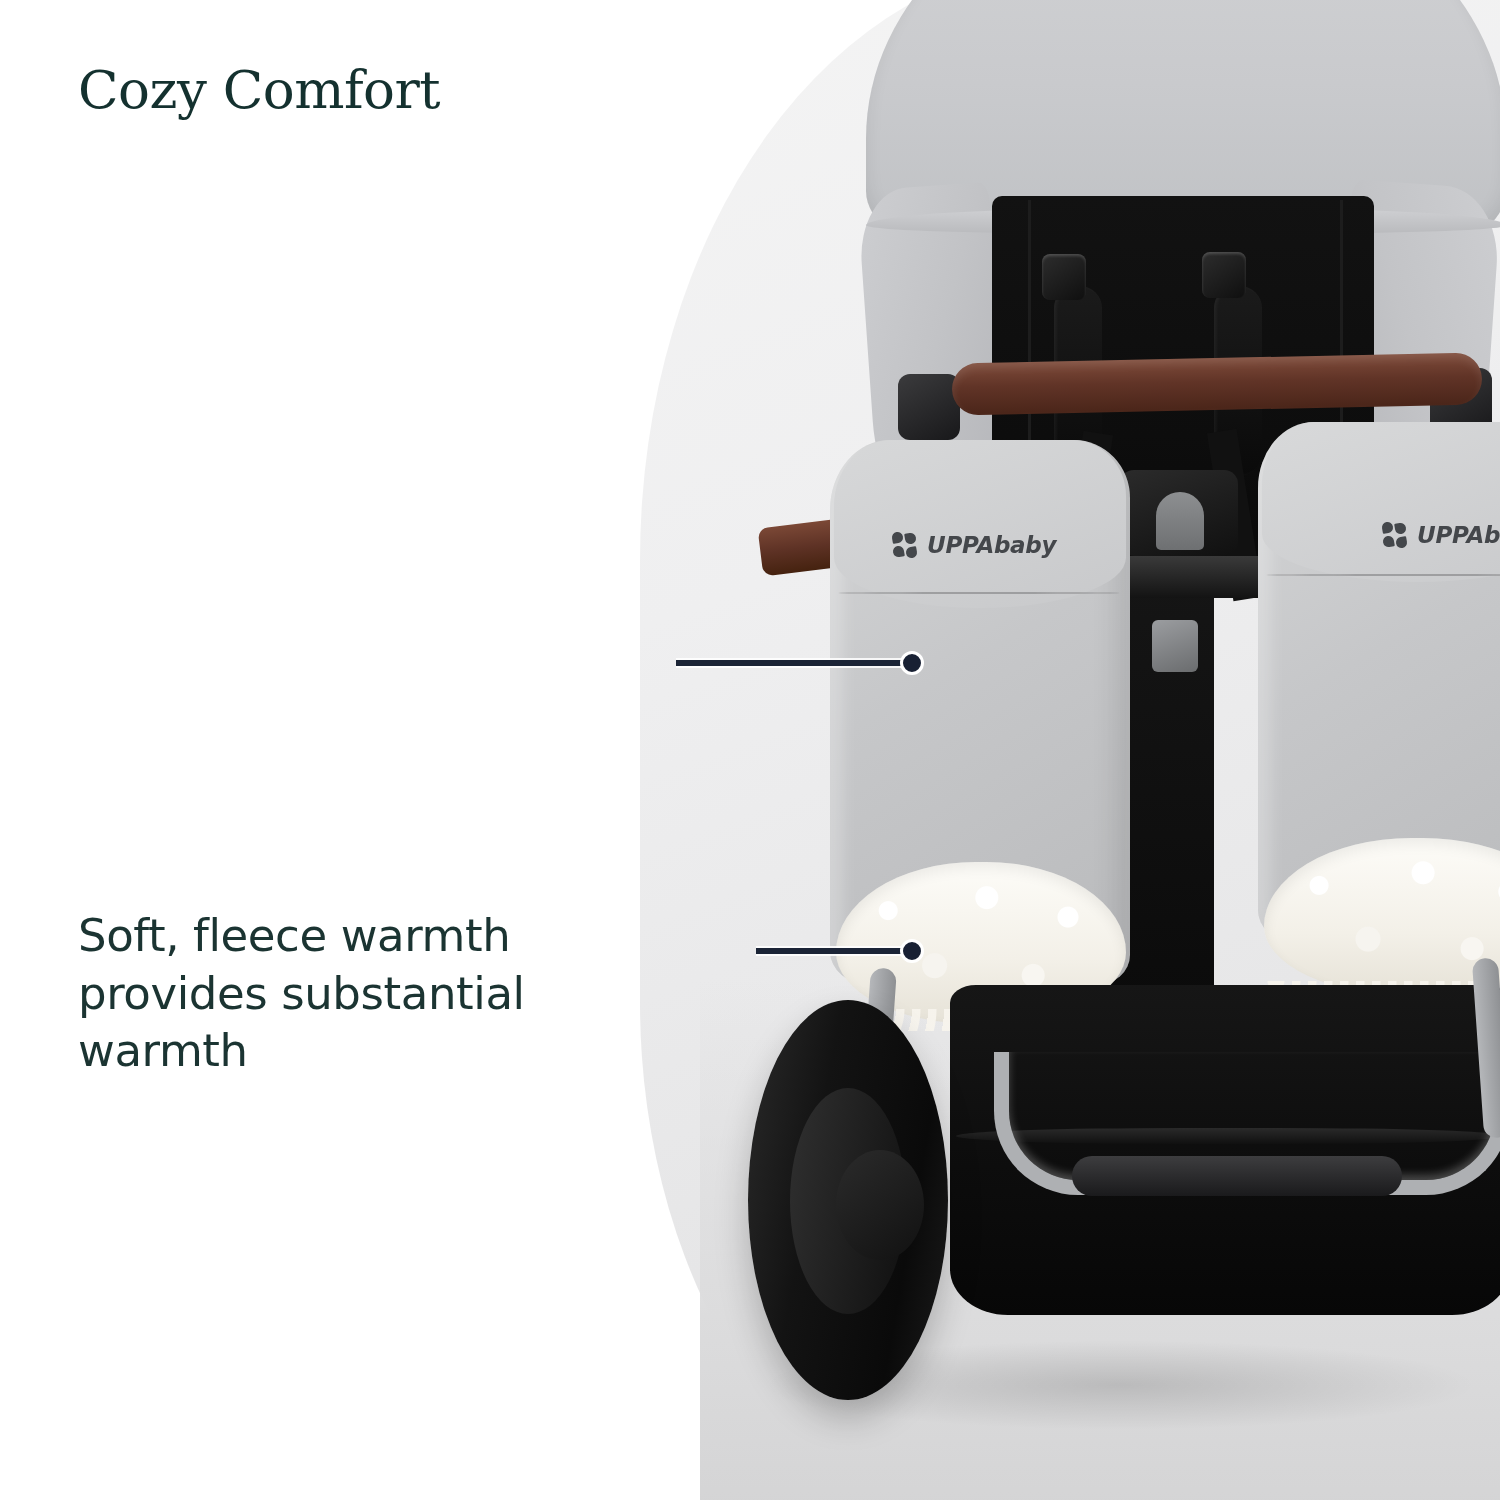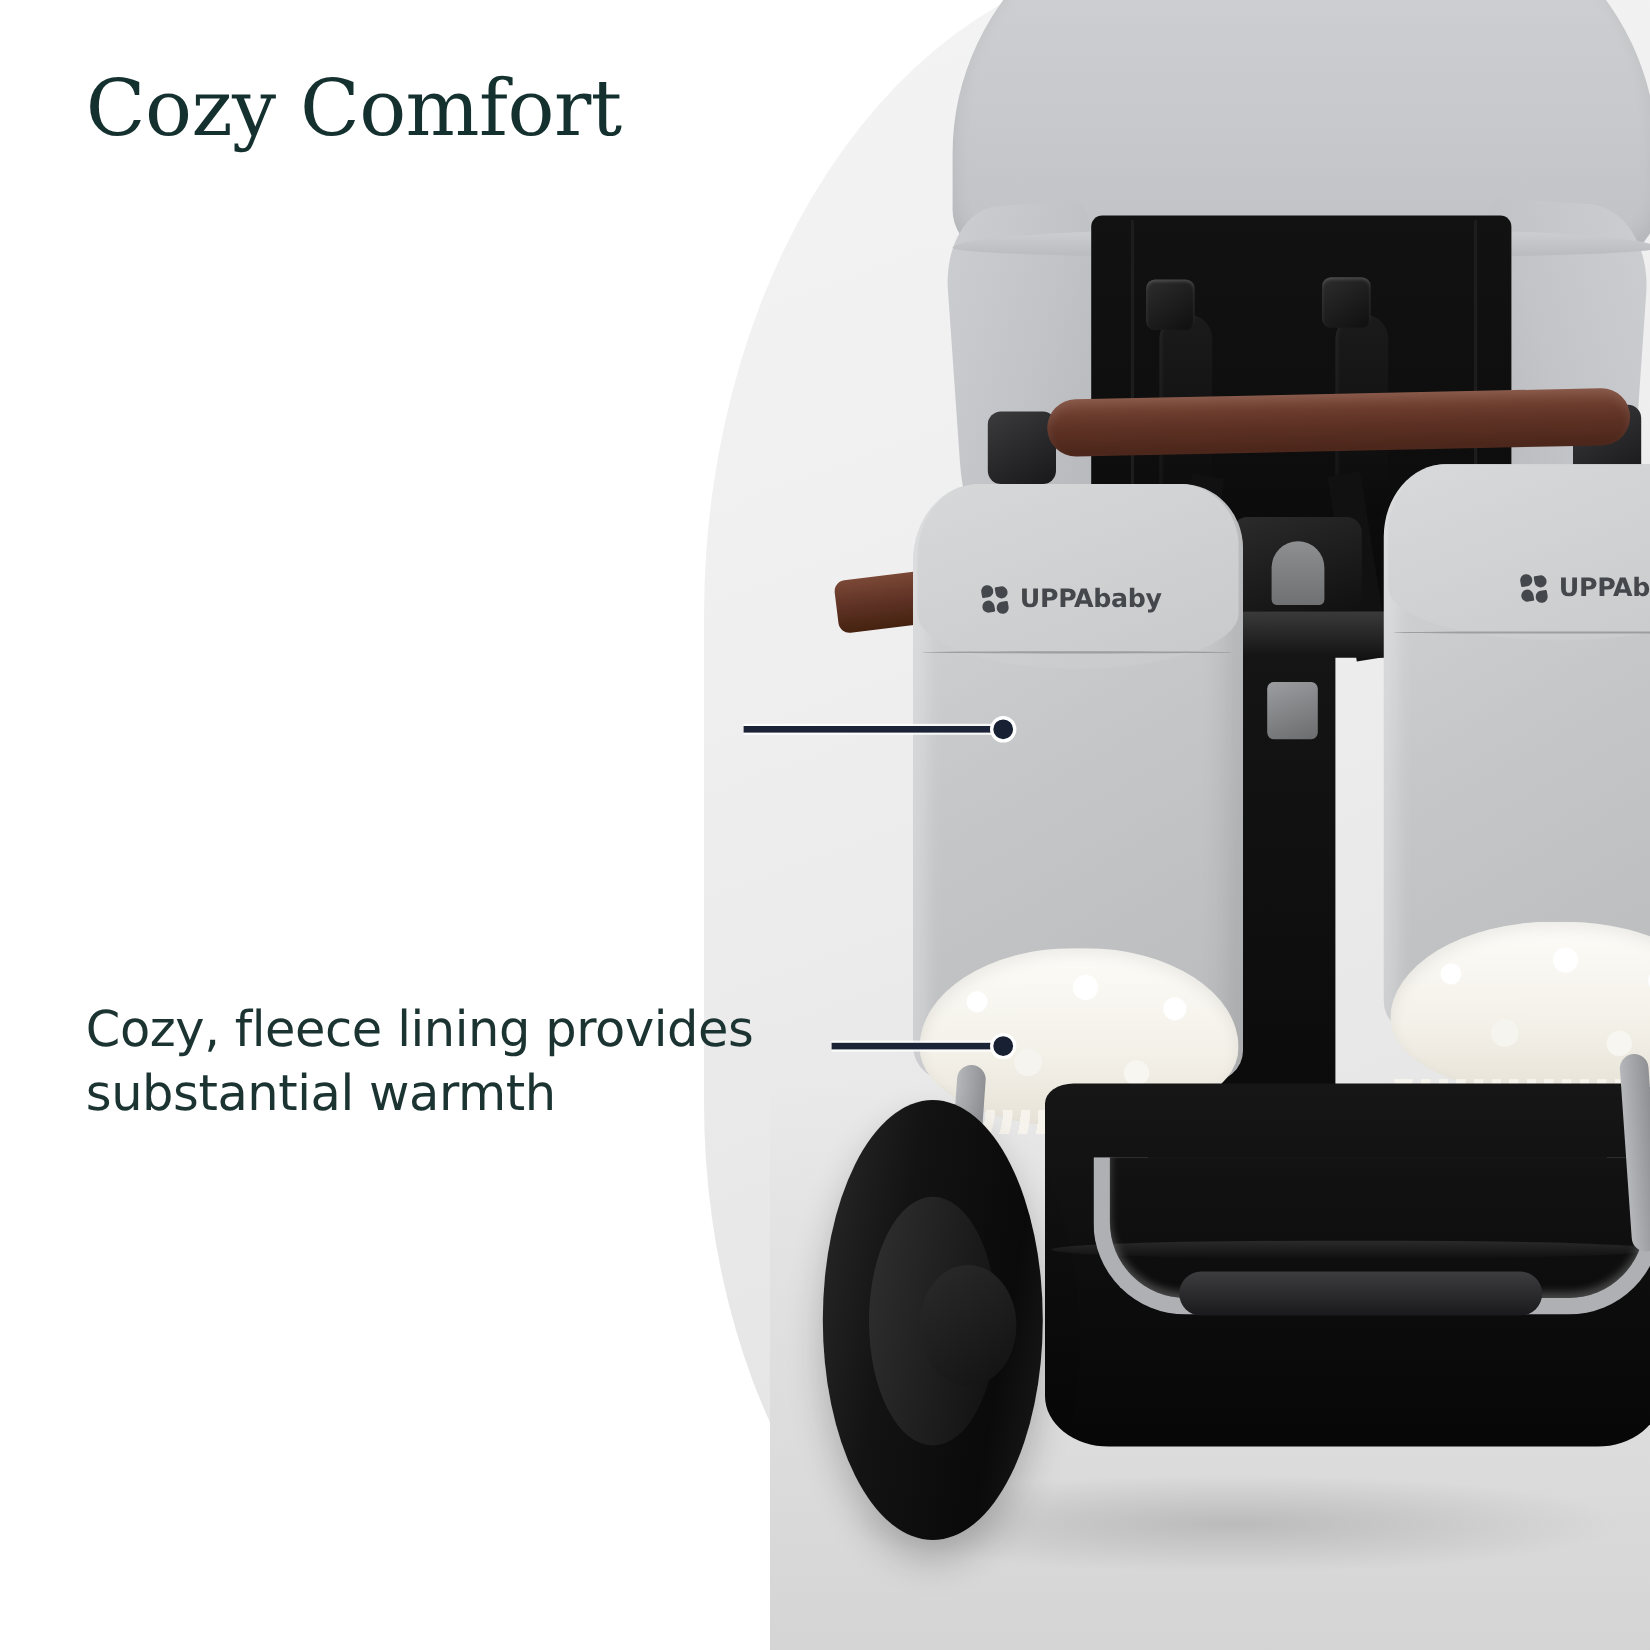--- a/index.html
+++ b/index.html
@@ -20,21 +20,21 @@
   .backdrop-soft{
     position:absolute;left:700px;top:980px;width:820px;height:560px;
     background:linear-gradient(180deg,rgba(236,236,237,0) 0%,#dcdcdd 60%,#d3d3d4 100%);
     z-index:1;
   }
 
   
   .title{
     position:absolute;left:78px;top:62px;
     font-family:"DejaVu Serif", serif;
-    font-size:71px;line-height:1.05;letter-spacing:-0.5px;
+    font-size:53px;line-height:1.05;letter-spacing:-0.5px;
     color:#14312f;white-space:nowrap;z-index:20;
   }
   .callout{position:absolute;z-index:20;}
   .callout .ctext{
     font-family:"DejaVu Sans", sans-serif;
     font-size:45px;line-height:1.28;color:#1b3432;
     letter-spacing:-0.4px;
   }
   #callout-1{left:78px;top:627px;width:600px;}
   #callout-2{left:78px;top:907px;width:620px;}
@@ -51,21 +51,21 @@
     background:#182033;border:3px solid #ffffff;box-sizing:border-box;
   }
   #leader-1{left:676px;top:651px;width:252px;}
   #leader-1 .lline{width:226px;}
   #leader-1 .ldot{left:224px;}
   #leader-2{left:756px;top:939px;width:172px;}
   #leader-2 .lline{width:146px;}
   #leader-2 .ldot{left:144px;}
 
   
-  .photo{position:absolute;left:640px;top:0;width:860px;height:1064px;z-index:10;}
+  .photo{position:absolute;left:640px;top:0;width:860px;height:1064px;z-index:10;font-style:italic;}
 
   
   .canopy{
     position:absolute;left:226px;top:-120px;width:640px;height:370px;
     background:linear-gradient(180deg,#d2d3d5 0%,#c9cacd 55%,#bfc1c4 100%);
     border-radius:46% 46% 14% 14%/70% 70% 16% 16%;
     box-shadow:inset 0 -10px 18px rgba(0,0,0,.08);
   }
   .canopy-lip{
     position:absolute;left:226px;top:208px;width:640px;height:26px;
@@ -376,21 +376,21 @@
     <div class="wheel"></div>
     <div class="wheel-inner"></div>
     <div class="wheel-hub"></div>
     <div class="shadow-ground"></div>
   </div>
 
   <div class="title">Cozy Comfort</div>
 
 
   <div class="callout" id="callout-2">
-    <div class="ctext">Cozy, fleece lining provides substantial warmth</div>
+    <div class="ctext">Soft, fleece warmth provides substantial warmth</div>
   </div>
 
   <div class="leader" id="leader-1">
     <div class="lline"></div>
     <div class="ldot"></div>
   </div>
 
   <div class="leader" id="leader-2">
     <div class="lline"></div>
     <div class="ldot"></div>

